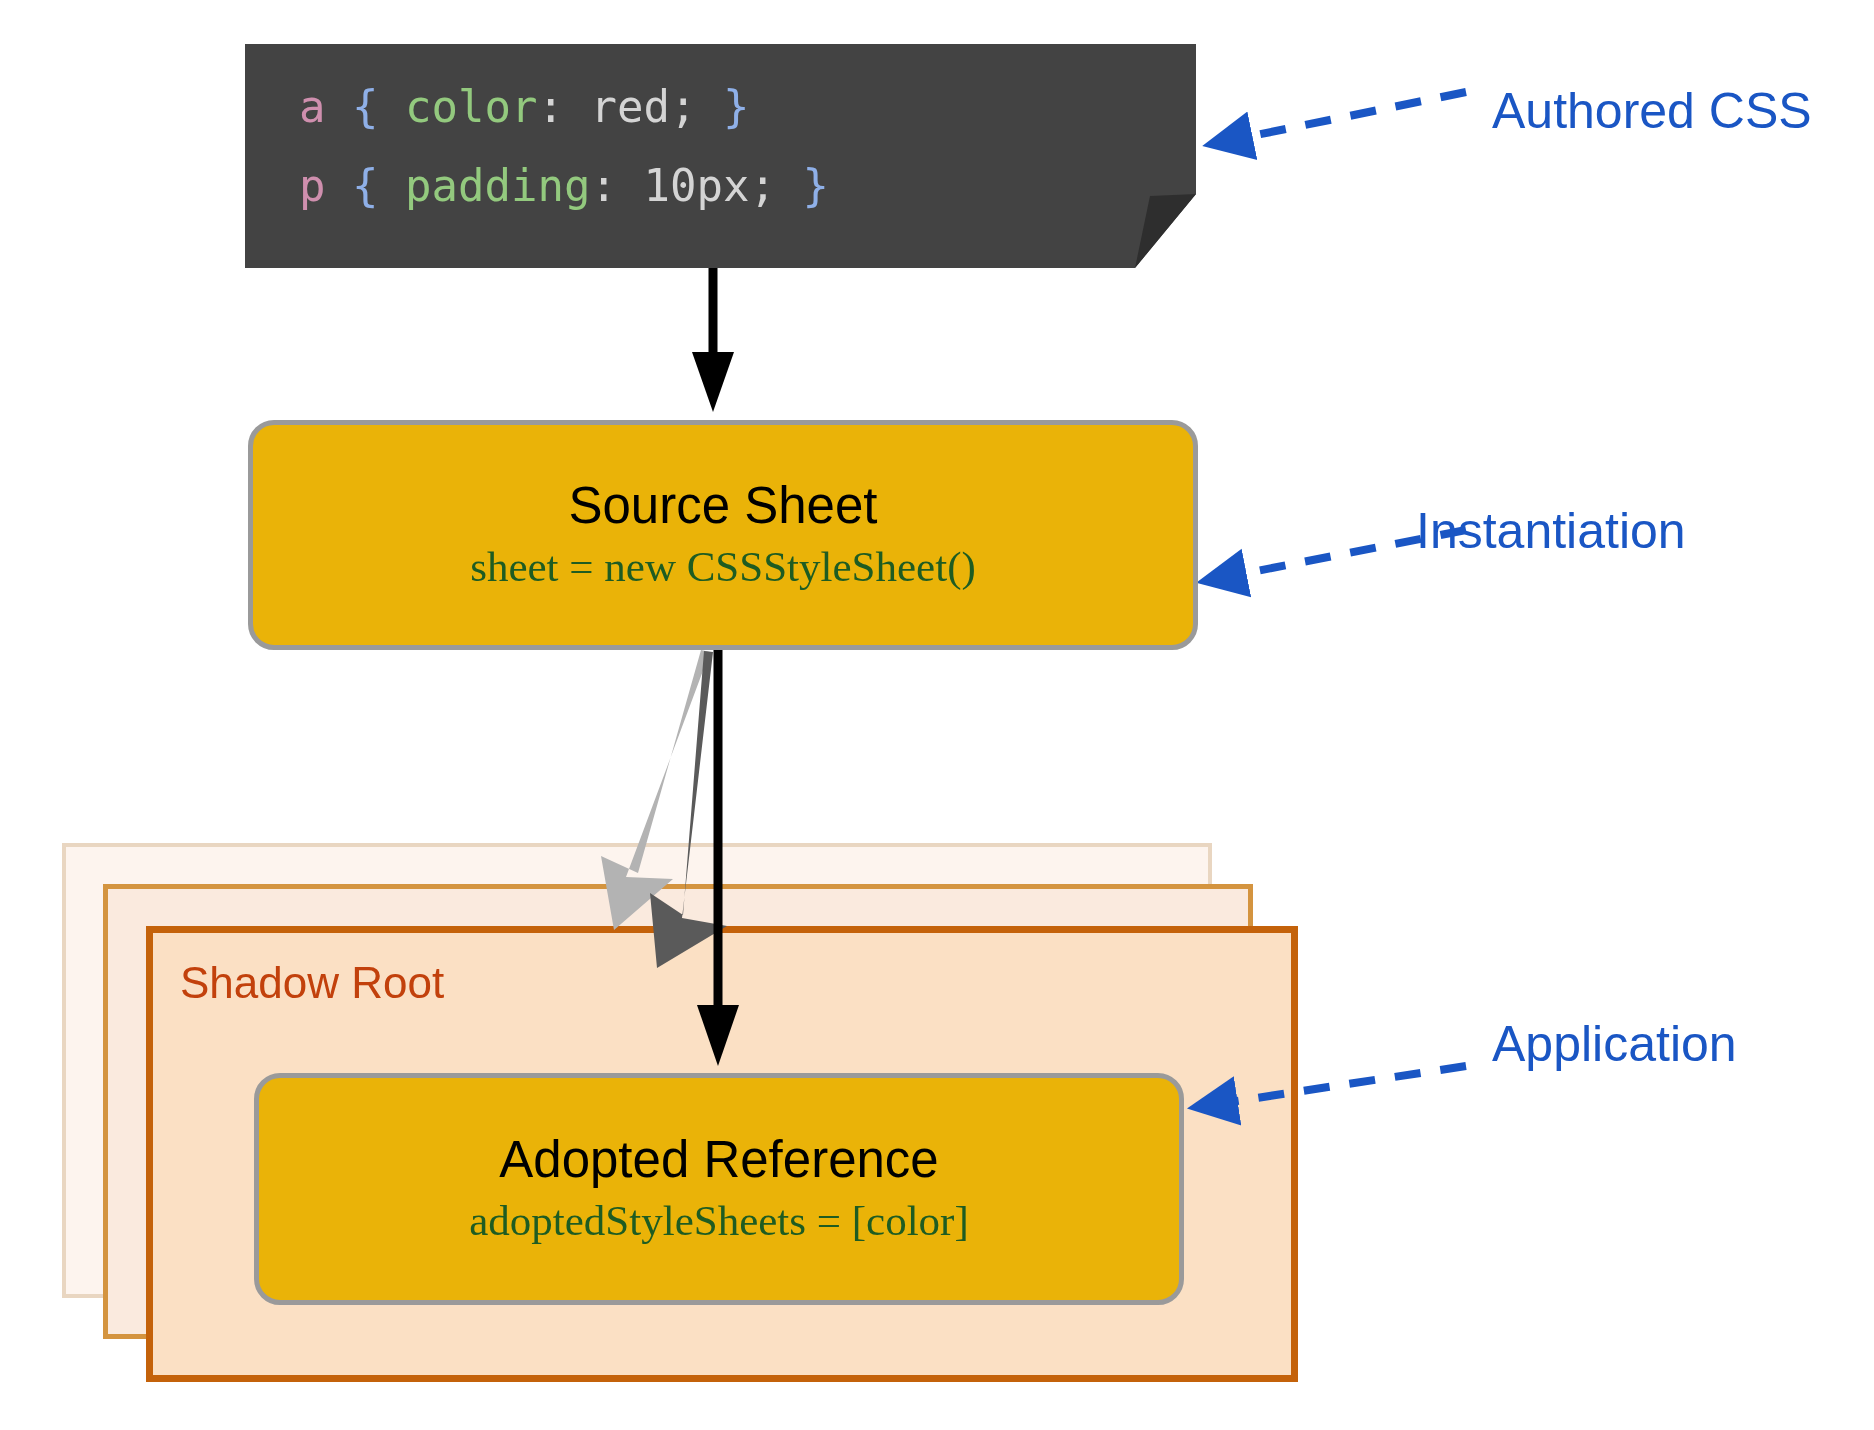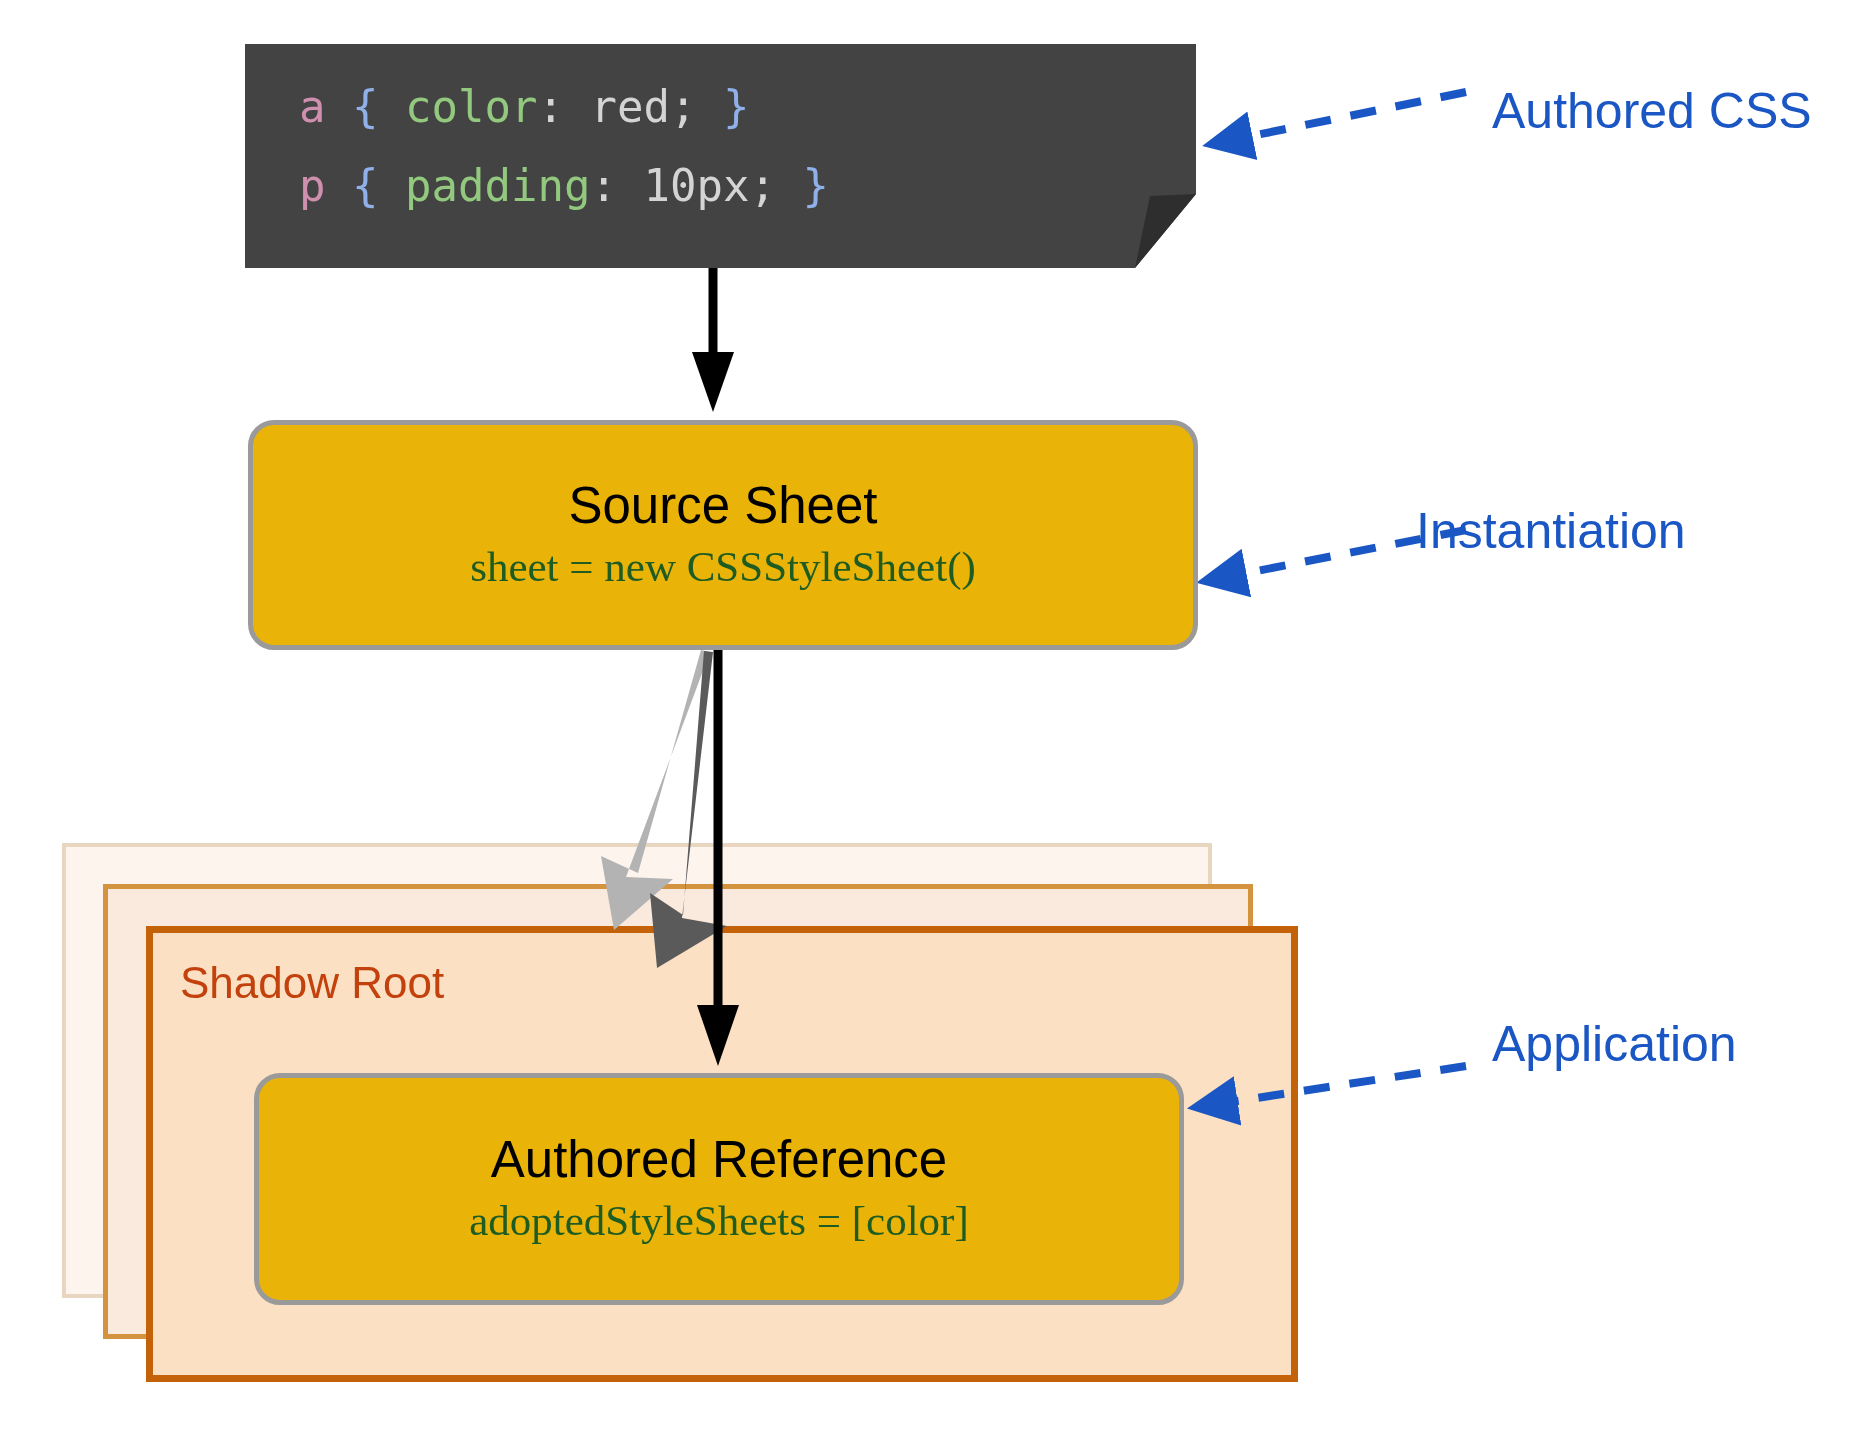--- a/index.html
+++ b/index.html
@@ -196,21 +196,21 @@
       <line x1="1466" y1="1066" x2="1217" y2="1104" stroke="#1a56c4" stroke-width="8" stroke-dasharray="26 20" marker-end="url(#ah-blue)"></line>
     </g>
   </svg>
 
   <div class="proc-box" id="source-sheet-box">
     <div class="proc-title">Source Sheet</div>
     <div class="proc-code">sheet = new CSSStyleSheet()</div>
   </div>
 
   <div class="proc-box" id="adopted-box">
-    <div class="proc-title">Authored Reference</div>
+    <div class="proc-title">Adopted Reference</div>
     <div class="proc-code">adoptedStyleSheets = [color]</div>
   </div>
 
   <div class="annot-label" id="label-authored-css">Authored CSS</div>
   <div class="annot-label" id="label-instantiation">Instantiation</div>
   <div class="annot-label" id="label-application">Application</div>
 
 </div>
 
 </body></html>

